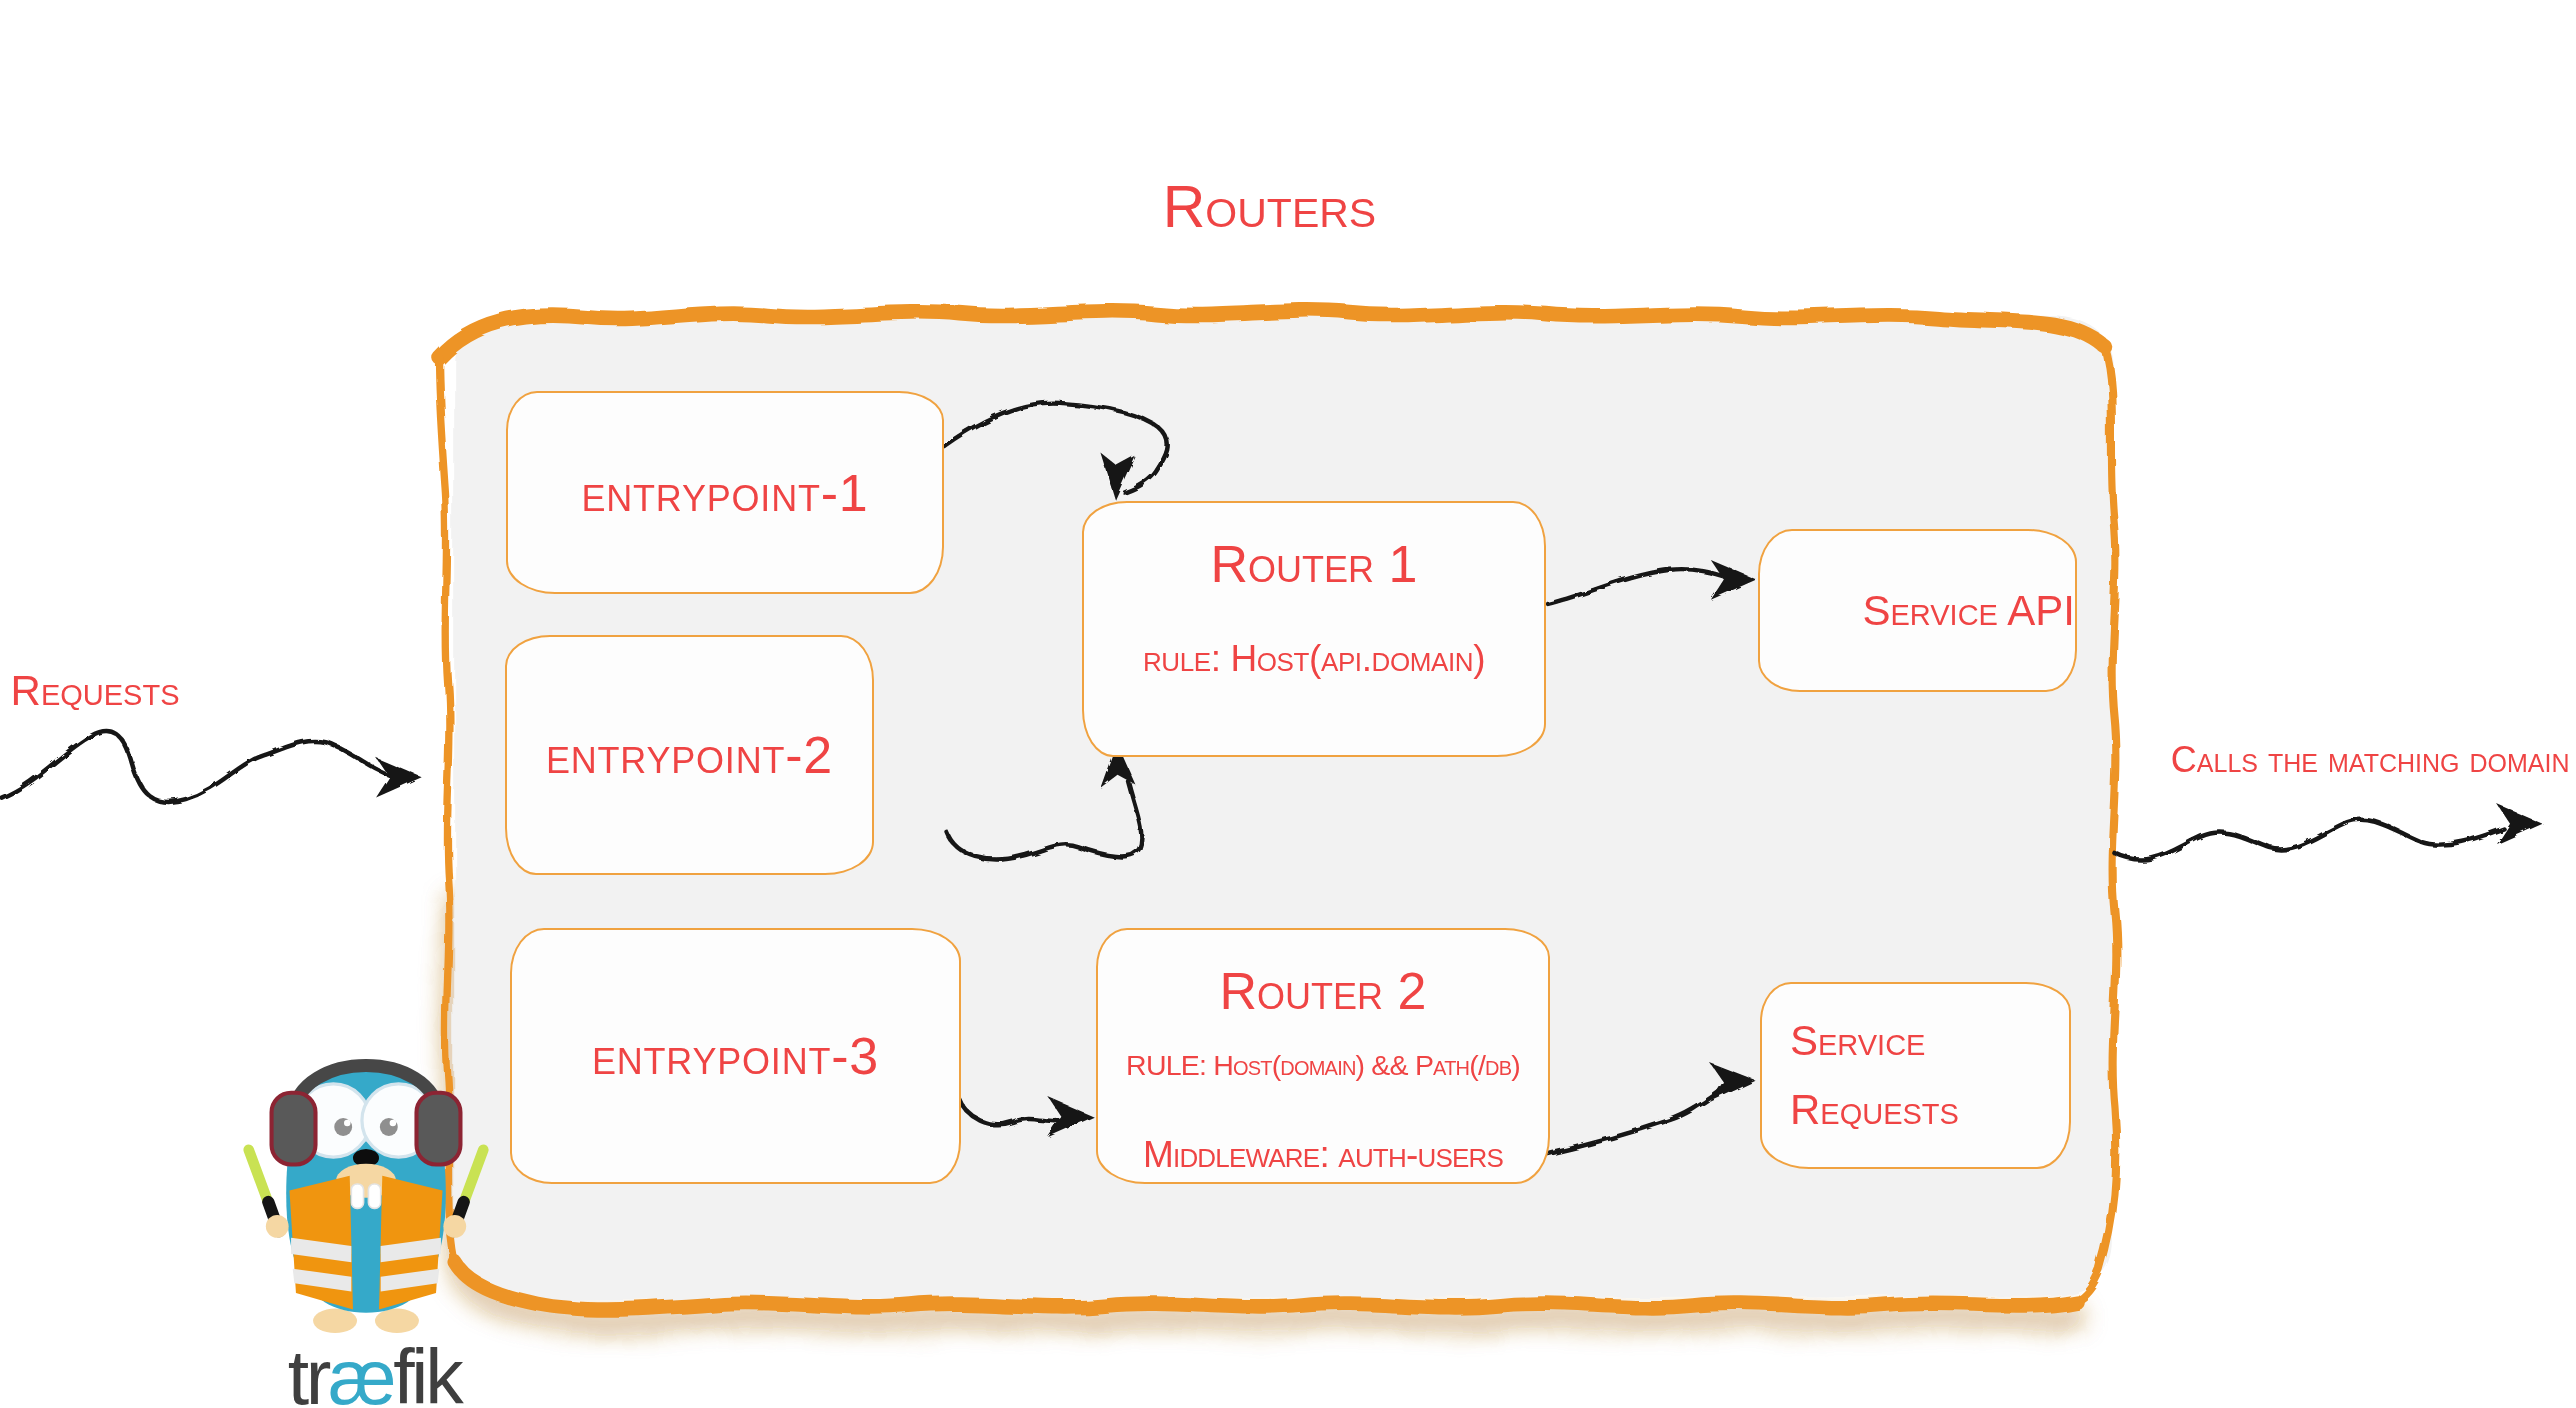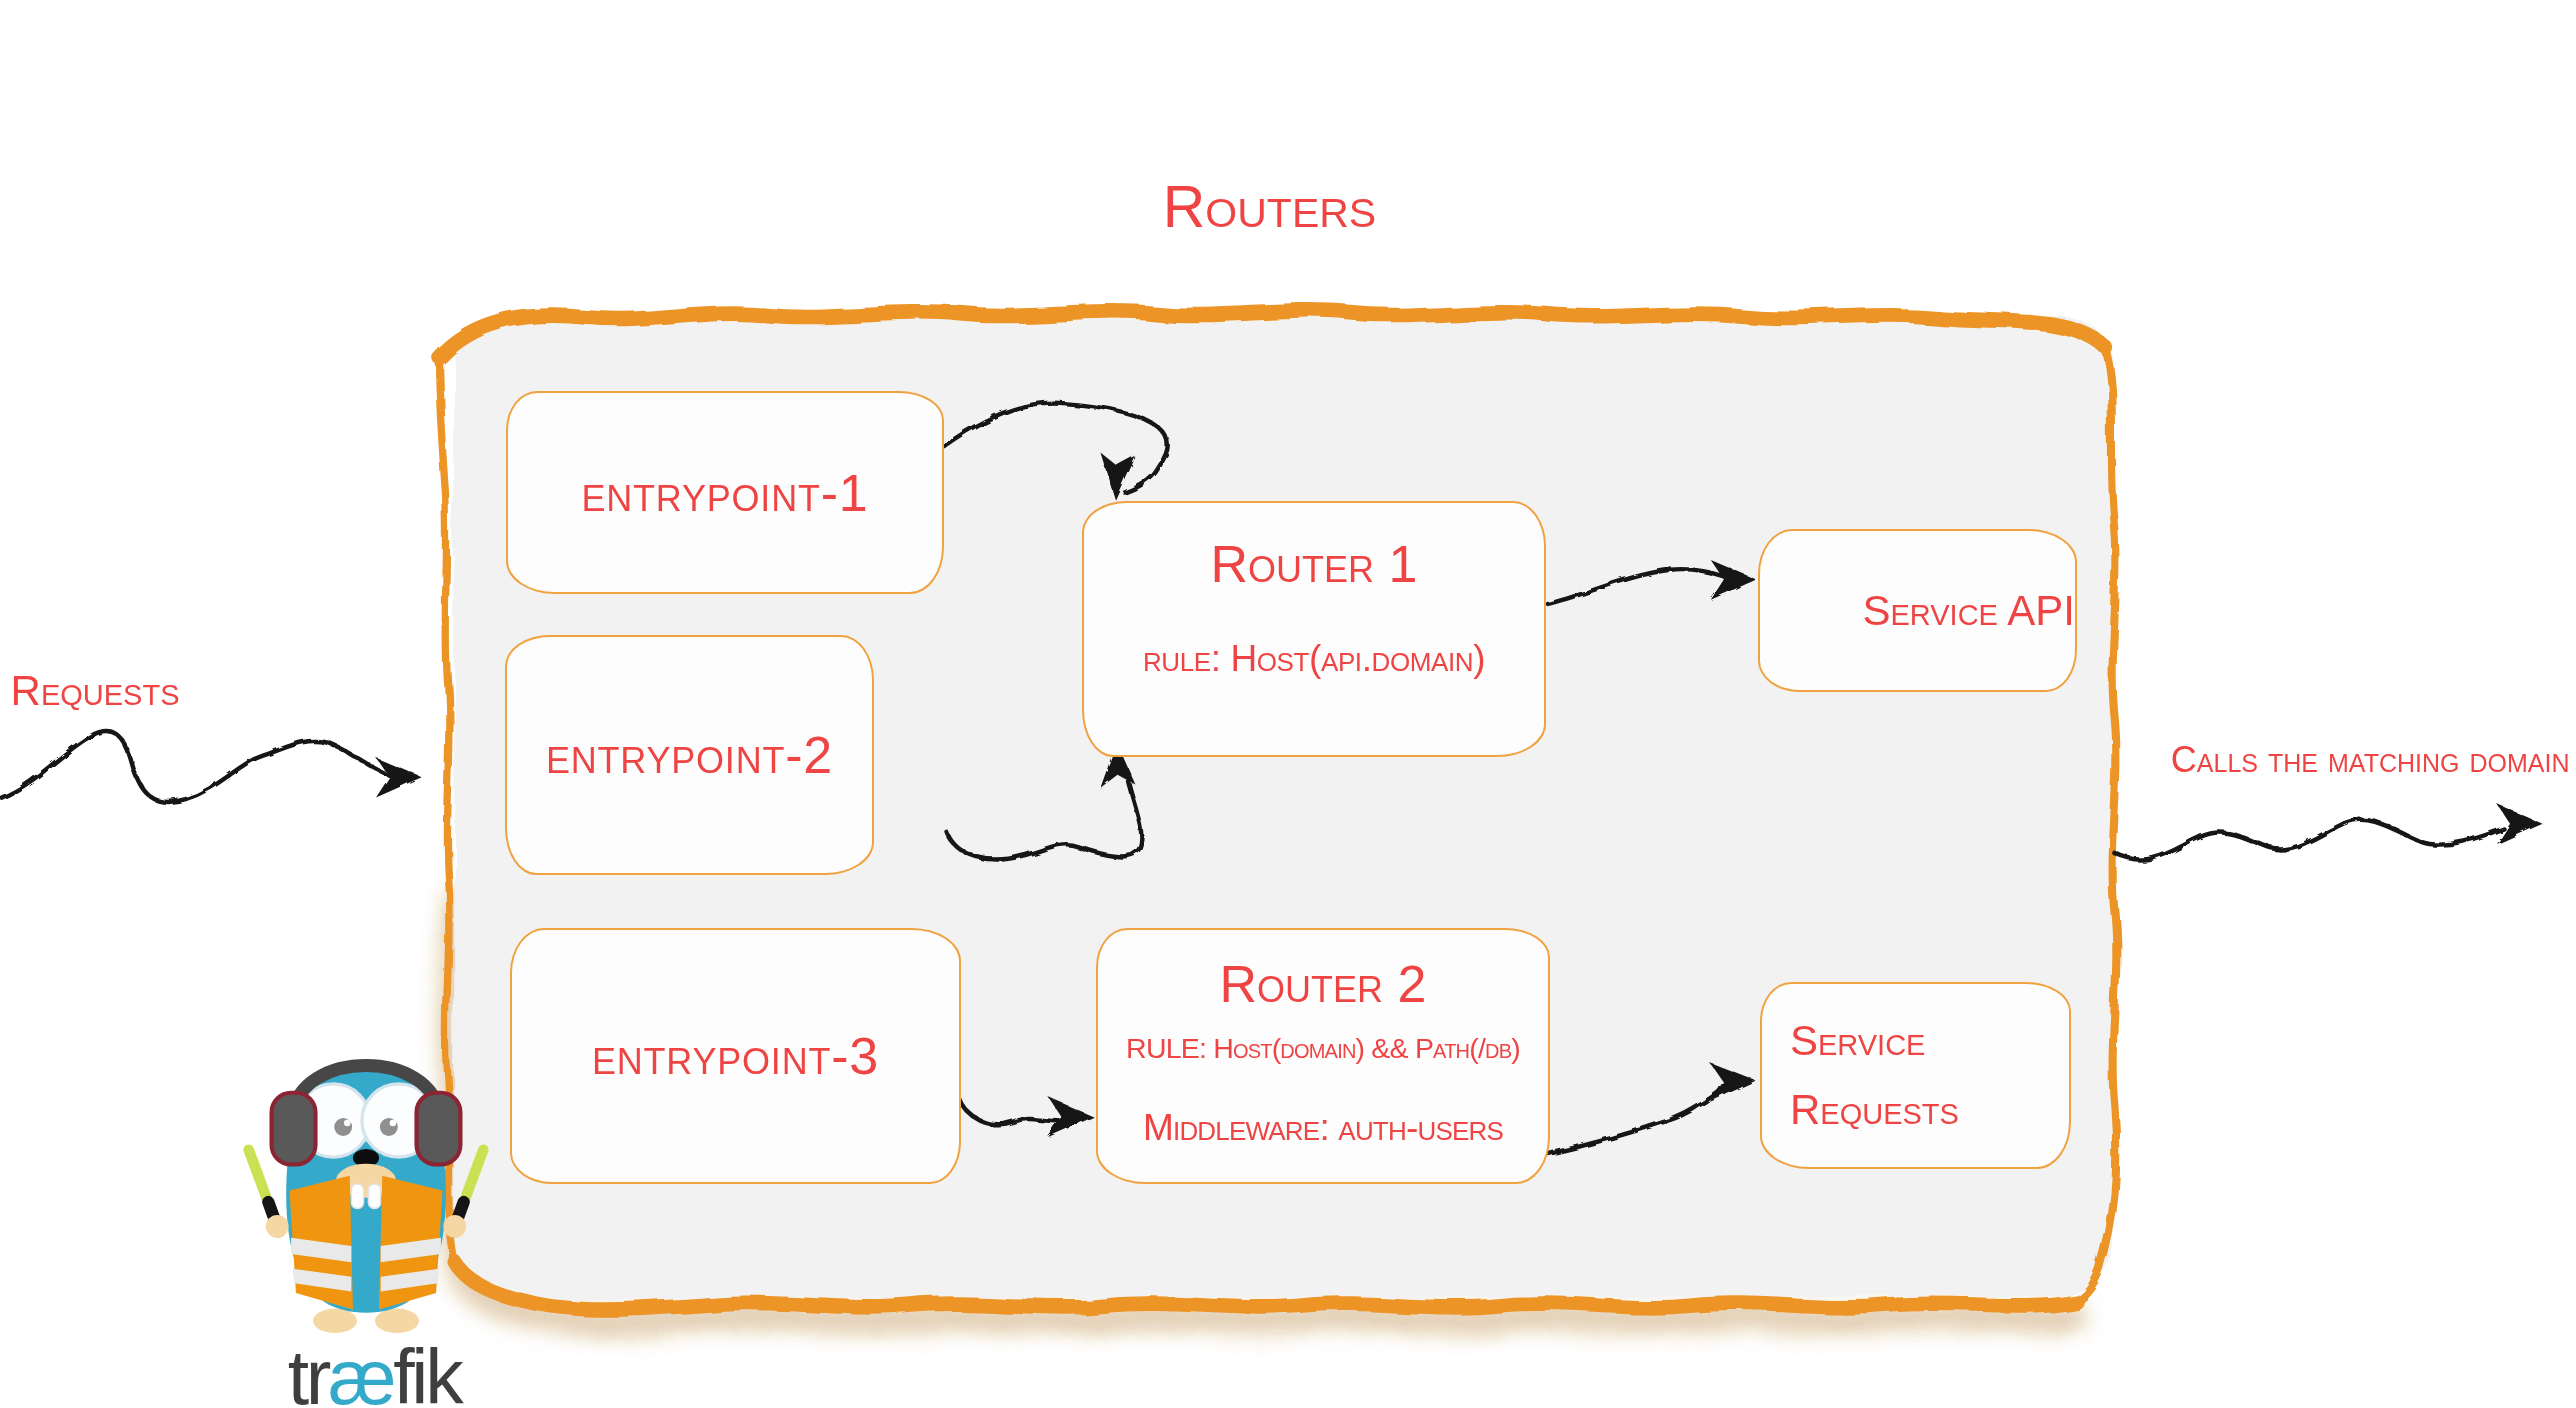--- a/index.html
+++ b/index.html
@@ -21,21 +21,21 @@
   .ep-label{font-size:52px;letter-spacing:0.8px;}
   .router-title{font-size:52px;}
   .rule-lg{font-size:37px;letter-spacing:-0.4px;}
   .rule-sm{font-size:28.5px;letter-spacing:-0.8px;}
   .mw{font-size:37px;letter-spacing:-0.8px;margin-top:24px;}
   .svc{font-size:42px;}
   #title{left:1066px;top:173px;width:407px;text-align:center;font-size:59px;}
   #requests-label{left:10.6px;top:667px;font-size:42px;}
   #calls-label{right:6.5px;top:739px;font-size:36px;white-space:nowrap;}
   #router1-box{left:1082px;top:501px;width:464px;height:256px;justify-content:flex-start;padding-top:31px;gap:44px;}
-  #router2-box{left:1096px;top:928px;width:454px;height:256px;justify-content:flex-start;padding-top:24.4px;gap:18px;}
+  #router2-box{left:1096px;top:928px;width:454px;height:256px;justify-content:center;padding-top:24.4px;gap:28px;}
   #service-api-box{left:1758px;top:529px;width:319px;height:163px;align-items:flex-end;}
   #service-dash-box{left:1760px;top:982px;width:311px;height:187px;align-items:flex-start;padding-left:28px;gap:21px;}
   #entrypoint-1-box{left:506px;top:391px;width:438px;height:203px;}
   #entrypoint-2-box{left:505px;top:635px;width:369px;height:240px;}
   #entrypoint-3-box{left:510px;top:928px;width:451px;height:256px;}
   #traefik-logo{left:252px;top:1021px;width:228px;height:326px;overflow:visible;}
   #traefik-wordmark{left:244px;top:1333px;width:260px;text-align:center;font-size:77px;letter-spacing:-3.3px;font-weight:normal;color:#3f3f3f;}
   #traefik-wordmark .ae{color:#35a9c9;}
   .shadow-stroke{filter:blur(14px);}
 </style>

